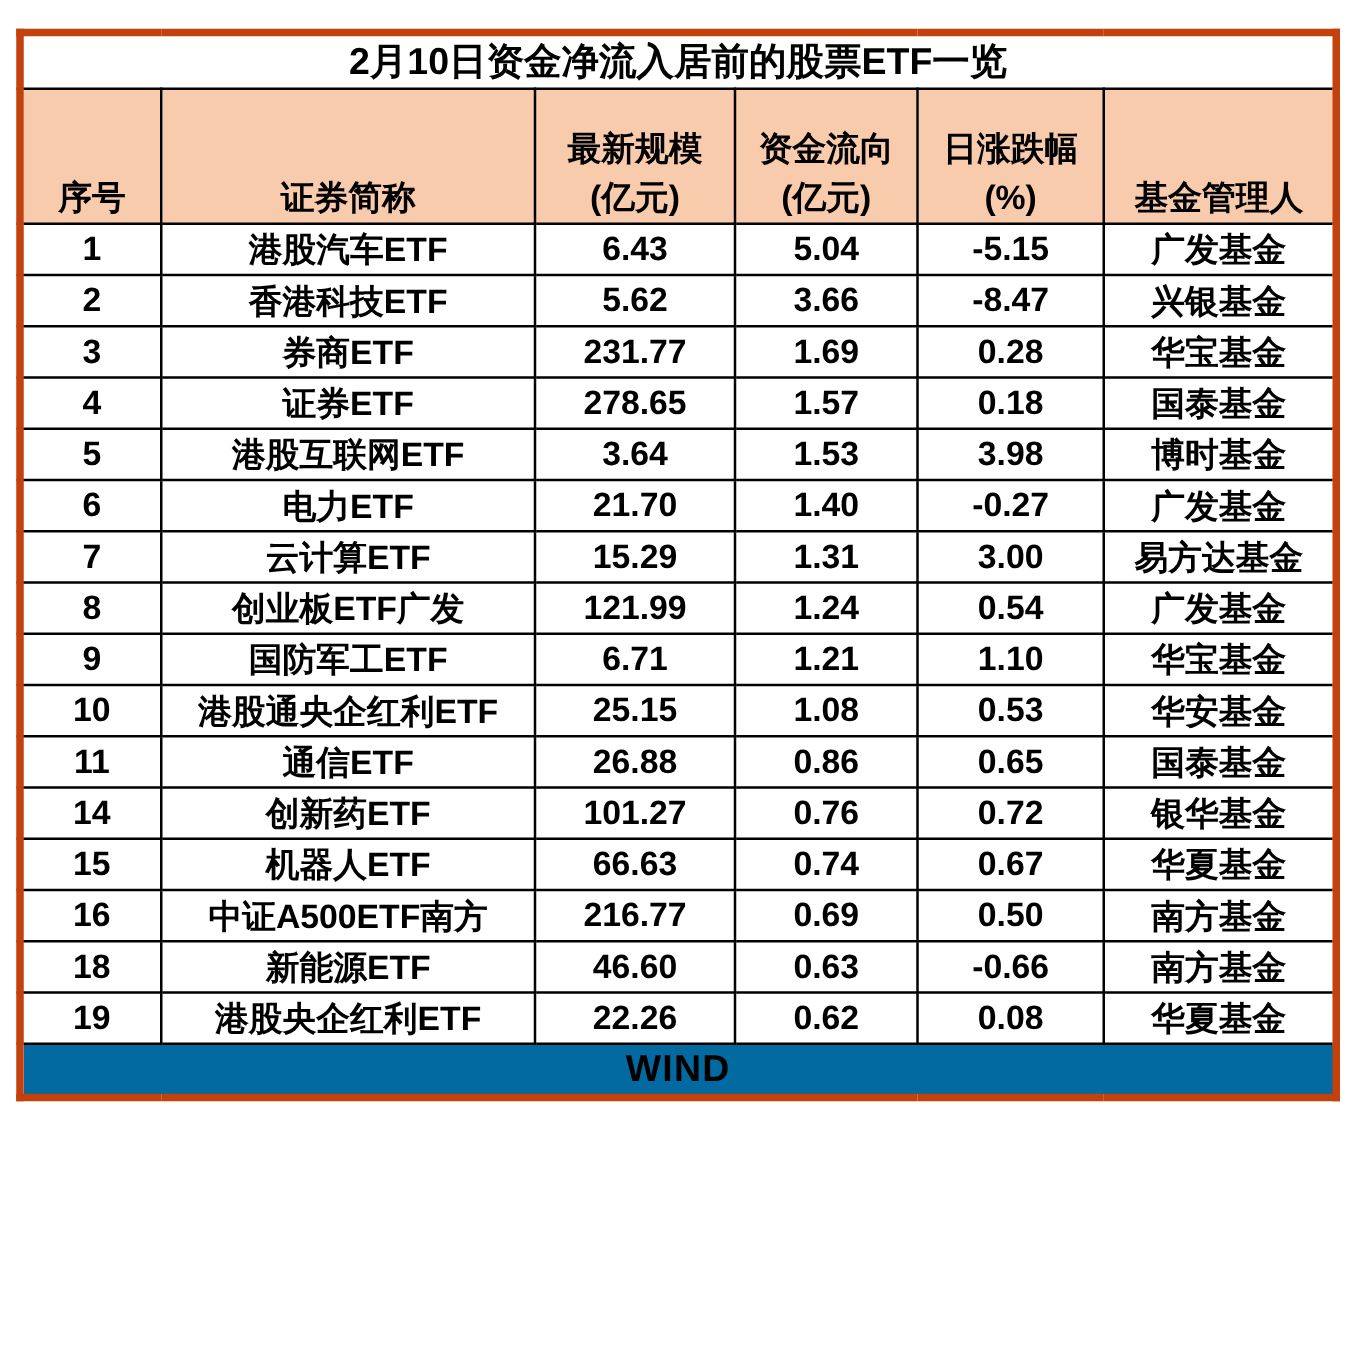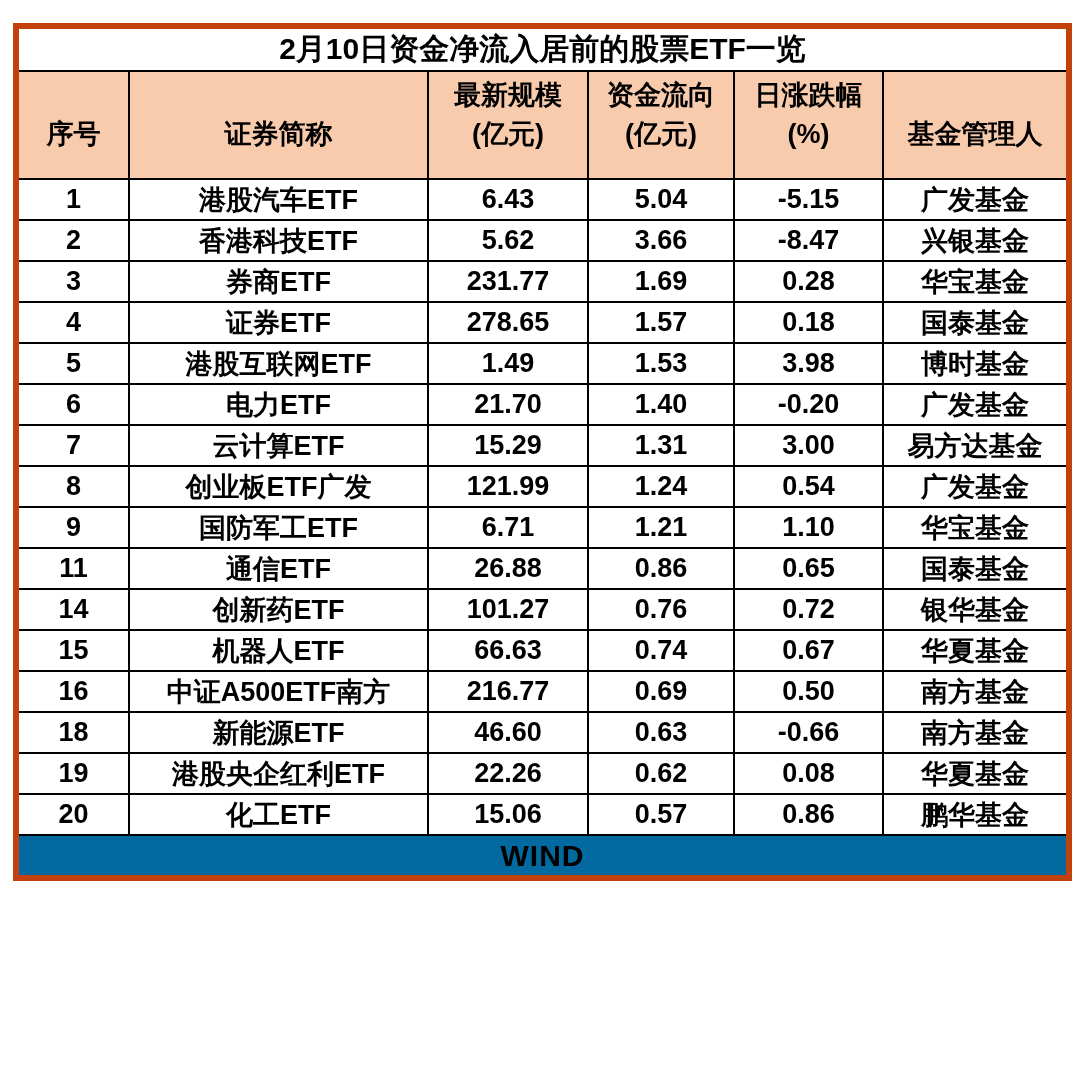--- a/index.html
+++ b/index.html
@@ -38,21 +38,21 @@
     background: #ffffff;
     letter-spacing: 0px;
   }
   .header-row th {
     height: 108px;
     background: #F8CBAD;
     vertical-align: bottom;
     font-size: 27px;
     line-height: 1.45;
     white-space: pre-line;
-    padding-bottom: 24px;
+    padding-bottom: 0;
   }
   tbody td {
     height: 41px;
     vertical-align: middle;
     font-size: 27px;
     background: #ffffff;
   }
   .source-cell {
     height: 43px;
     vertical-align: middle;
@@ -120,31 +120,31 @@
           <td>4</td>
           <td>证券ETF</td>
           <td>278.65</td>
           <td>1.57</td>
           <td>0.18</td>
           <td>国泰基金</td>
         </tr>
         <tr>
           <td>5</td>
           <td>港股互联网ETF</td>
-          <td>1.49</td>
+          <td>3.64</td>
           <td>1.53</td>
           <td>3.98</td>
           <td>博时基金</td>
         </tr>
         <tr>
           <td>6</td>
           <td>电力ETF</td>
           <td>21.70</td>
           <td>1.40</td>
-          <td>-0.20</td>
+          <td>-0.27</td>
           <td>广发基金</td>
         </tr>
         <tr>
           <td>7</td>
           <td>云计算ETF</td>
           <td>15.29</td>
           <td>1.31</td>
           <td>3.00</td>
           <td>易方达基金</td>
         </tr>
@@ -158,20 +158,28 @@
         </tr>
         <tr>
           <td>9</td>
           <td>国防军工ETF</td>
           <td>6.71</td>
           <td>1.21</td>
           <td>1.10</td>
           <td>华宝基金</td>
         </tr>
         <tr>
+          <td>10</td>
+          <td>港股通央企红利ETF</td>
+          <td>25.15</td>
+          <td>1.08</td>
+          <td>0.53</td>
+          <td>华安基金</td>
+        </tr>
+        <tr>
           <td>11</td>
           <td>通信ETF</td>
           <td>26.88</td>
           <td>0.86</td>
           <td>0.65</td>
           <td>国泰基金</td>
         </tr>
         <tr>
           <td>14</td>
           <td>创新药ETF</td>
@@ -204,28 +212,20 @@
           <td>-0.66</td>
           <td>南方基金</td>
         </tr>
         <tr>
           <td>19</td>
           <td>港股央企红利ETF</td>
           <td>22.26</td>
           <td>0.62</td>
           <td>0.08</td>
           <td>华夏基金</td>
-        </tr>
-        <tr>
-          <td>20</td>
-          <td>化工ETF</td>
-          <td>15.06</td>
-          <td>0.57</td>
-          <td>0.86</td>
-          <td>鹏华基金</td>
         </tr>
       </tbody>
     <tfoot>
       <tr>
         <td colspan="6" class="source-cell">WIND</td>
       </tr>
     </tfoot>
   </table>
 </div>
 

